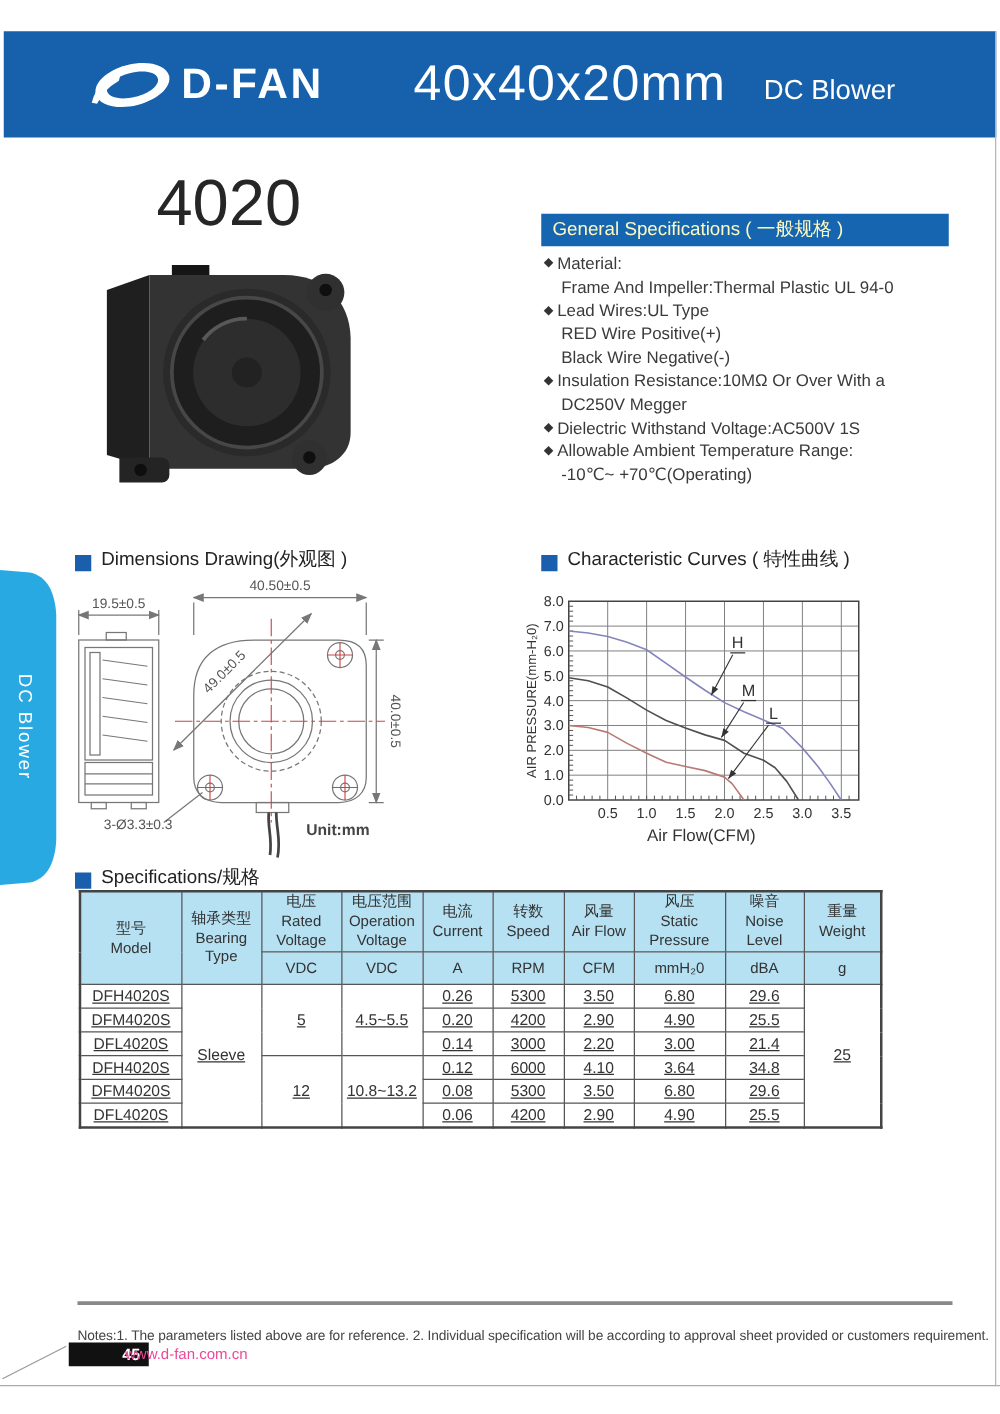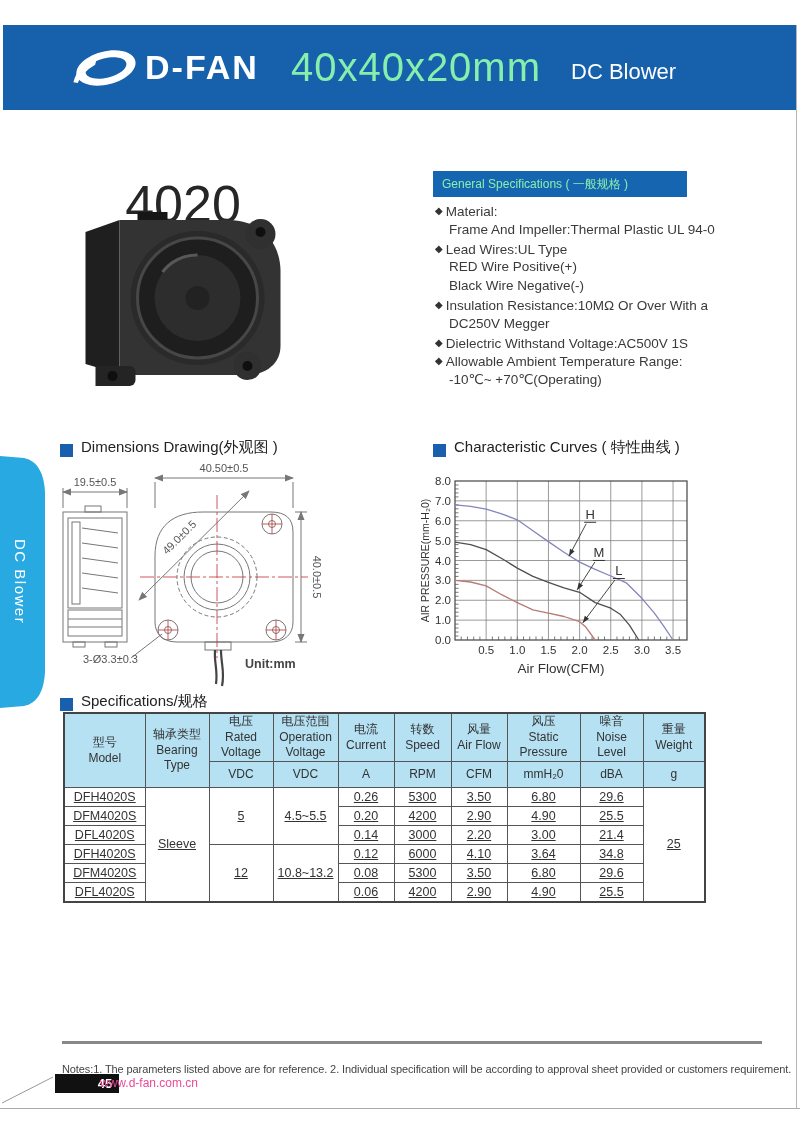--- a/index.html
+++ b/index.html
@@ -7,29 +7,29 @@
     width:800px;height:1131px;position:relative;background:#fff;
     font-family:"Liberation Sans","DejaVu Sans",sans-serif;color:#333;overflow:hidden;
   }
   
   .top-bar{
     position:absolute;left:3px;right:3px;top:25px;height:85px;
     background:#1660ac;display:flex;align-items:center;
   }
   .logo-swoosh{margin-left:66px;width:74px;height:52px;flex:0 0 auto;}
   .brand{color:#fff;font-size:34px;font-weight:bold;letter-spacing:2px;margin-left:2px;}
-  .hdr-title{color:#86efac;font-size:40px;margin-left:32px;letter-spacing:1px;text-align:center;}
+  .hdr-title{color:#ffffff;font-size:40px;margin-left:72px;letter-spacing:1px;text-align:center;}
   .hdr-sub{color:#fff;font-size:22px;margin-left:30px;padding-top:8px;}
   
   .model-number{position:absolute;left:118px;top:133px;width:130px;text-align:center;
-    font-size:52px;color:#262626;margin-top:41px;}
+    font-size:52px;color:#262626;}
   .product-photo{position:absolute;left:78px;top:198px;width:218px;height:200px;}
   
-  .gs-band{position:absolute;left:433px;top:171px;width:254px;height:26px;background:#1565b0;
-    color:#86efac;font-size:12px;line-height:26px;padding-left:9px;box-sizing:border-box;}
+  .gs-band{position:absolute;left:433px;top:171px;width:326px;height:26px;background:#1565b0;
+    color:#fef9c3;font-size:15px;line-height:26px;padding-left:9px;box-sizing:border-box;}
   .gs-list{position:absolute;left:435px;top:202px;width:345px;font-size:13.5px;color:#3a3a3a;}
   .spec-line{height:18.8px;line-height:17px;white-space:nowrap;}
   .spec-line .diamond{font-size:10px;vertical-align:2px;margin-right:3px;color:#333;}
   .spec-line.indent{padding-left:14px;}
   
   .section-h{position:absolute;display:flex;align-items:flex-end;gap:8px;font-size:15px;color:#222;}
   .section-h .sq{width:13px;height:13px;background:#1a5fae;flex:0 0 auto;}
   .sh-dims{left:60px;top:438px;}
   .sh-curves{left:433px;top:438px;}
   .sh-specs{left:60px;top:692px;}

